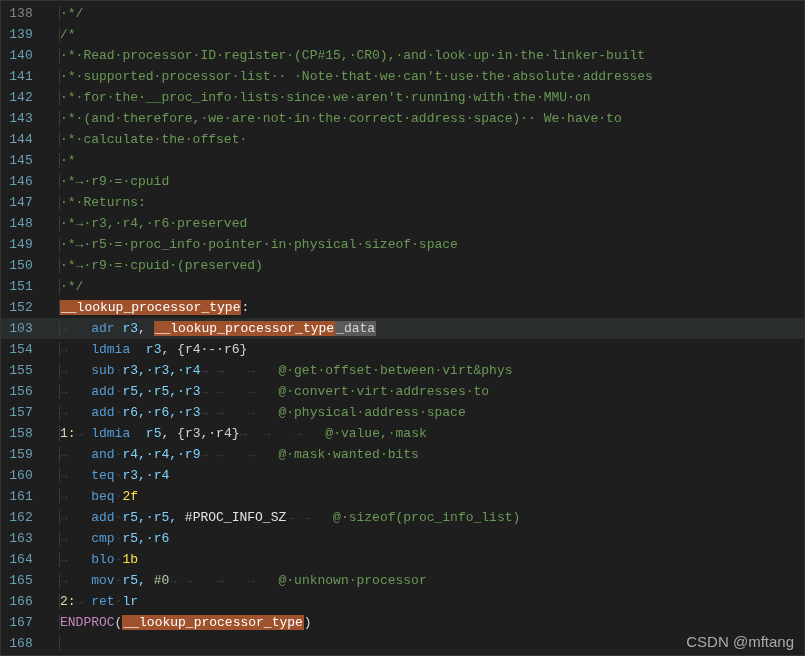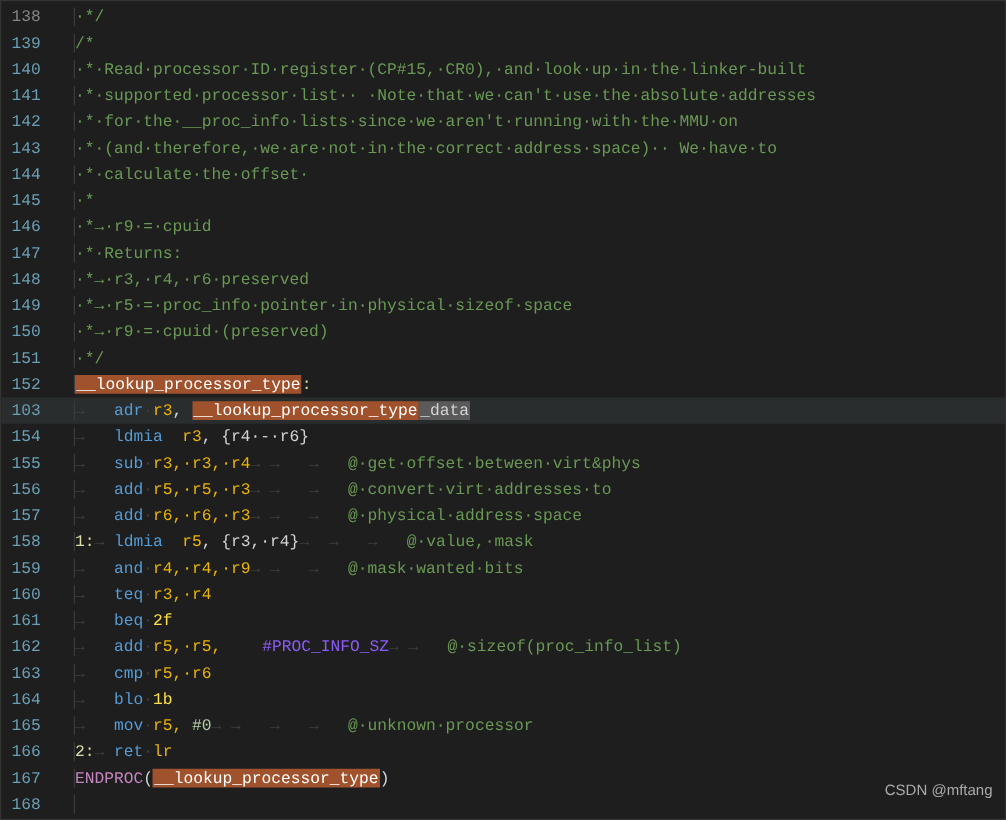--- a/index.html
+++ b/index.html
@@ -39,45 +39,45 @@
   }
   .gutter-dim { color: #858585; }
   .indent-guide {
     border-left: 1px solid #3b3b3b;
     padding-left: 0;
   }
   .code { flex: 1; }
   .comment { color: #6a9955; }
   .label   { color: #dcdcaa; }
   .inst    { color: #569cd6; }
-  .reg     { color: #eab308; margin-top: 20px; }
+  .reg     { color: #7dd3fc; margin-top: 20px; }
   .num     { color: #b5cea8; }
   .directive { color: #c586c0; }
   .punct   { color: #d4d4d4; }
   .ident   { color: #fde047; }
-  .const   { color: #8b5cf6; margin-left: 25px; }
+  .const   { color: #e5e5e5; }
   .ws      { color: #3e3e3e; }
   .hl1 {
     background: #a0522d;
     color: #fff;
     padding: 0 1px;
     text-align: right;
   }
   .hl2 {
     background: #5a5a5a;
     color: #d4d4d4;
     padding: 0 1px;
     text-align: center;
   }
   .watermark {
     position: absolute;
-    bottom: 16px;
+    bottom: 5px;
     right: 10px;
     color: #aaa;
-    font-size: 12px;
+    font-size: 15px;
     font-family: Arial, sans-serif;
   }
 </style>
 </head>
 <body>
 
 <div class="editor">
 
   <div class="line">
     <div class="gutter gutter-dim">138</div>

